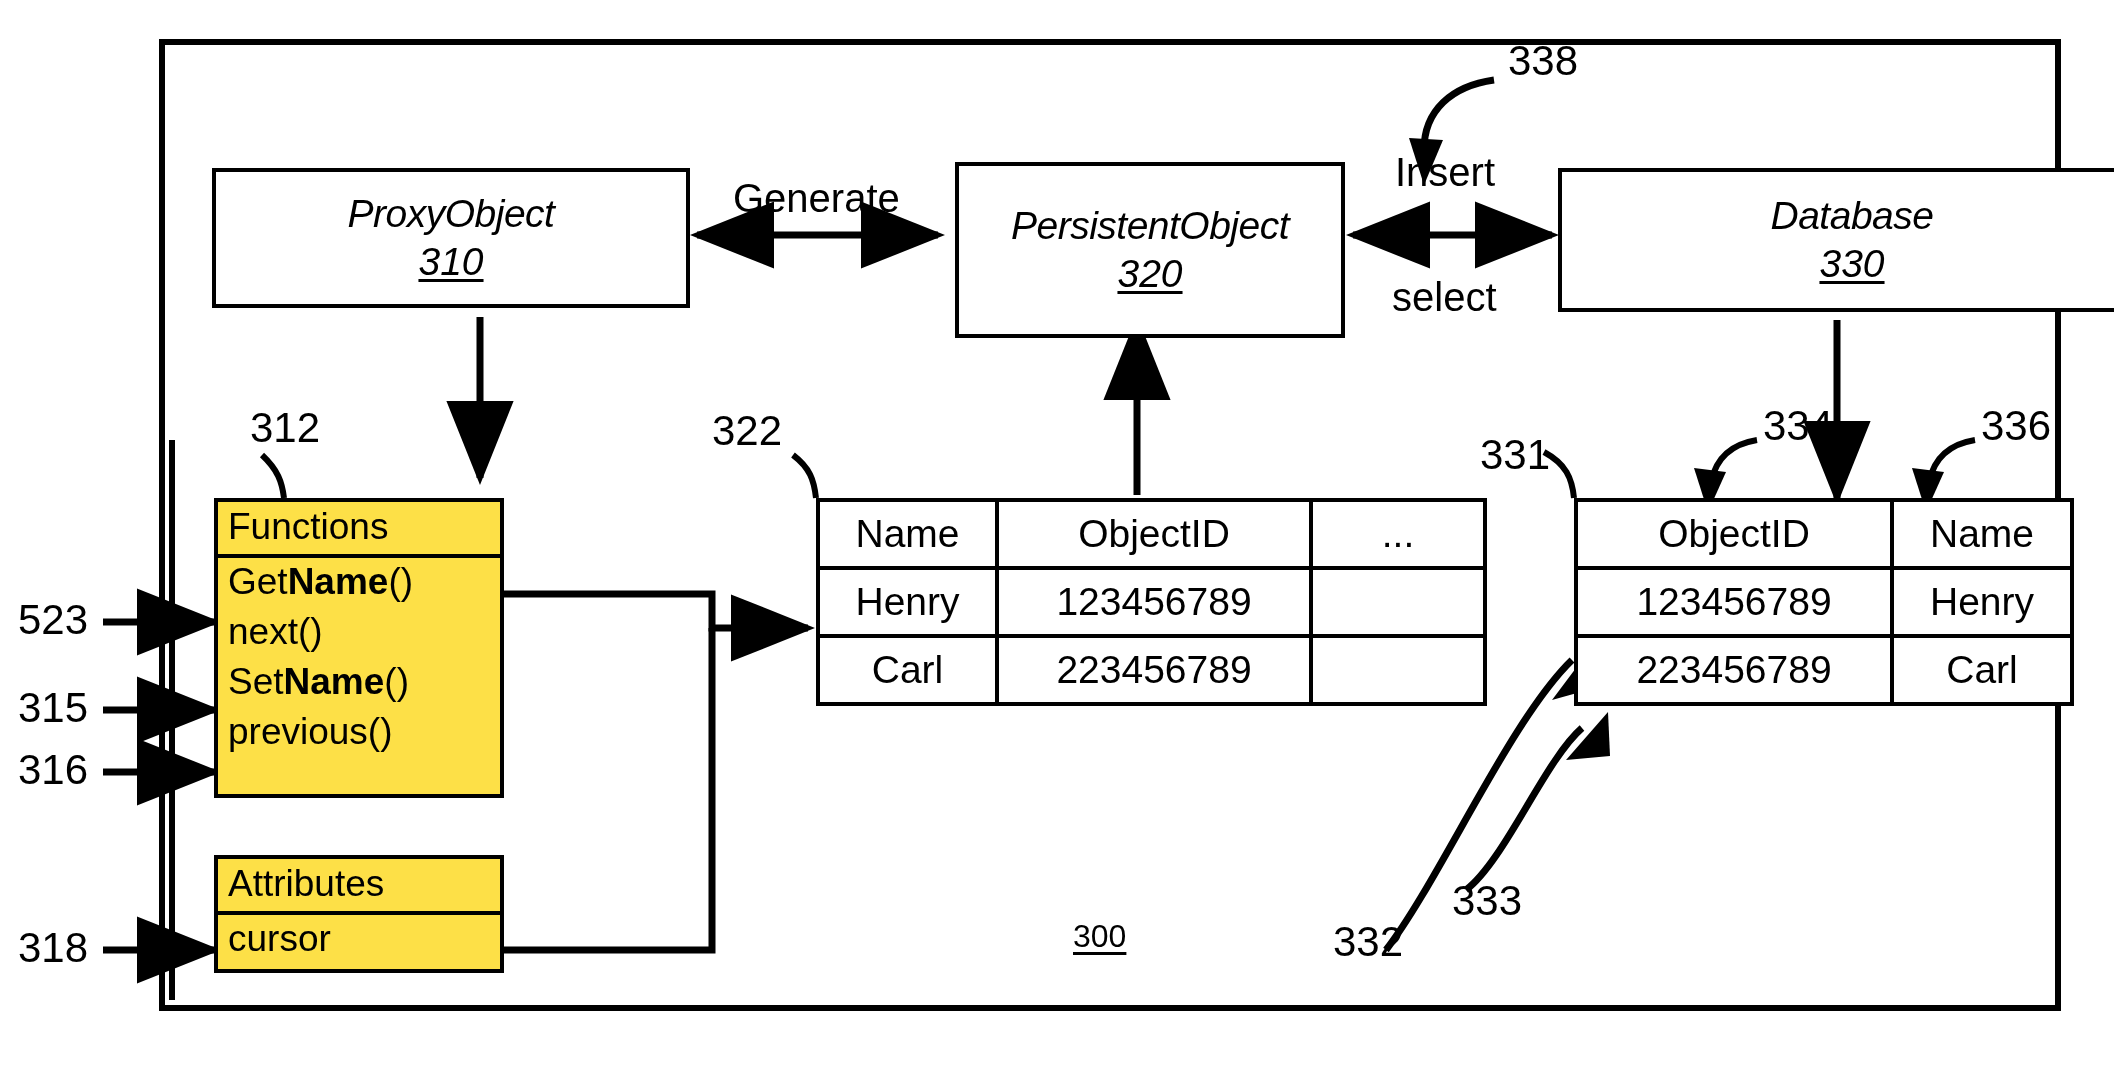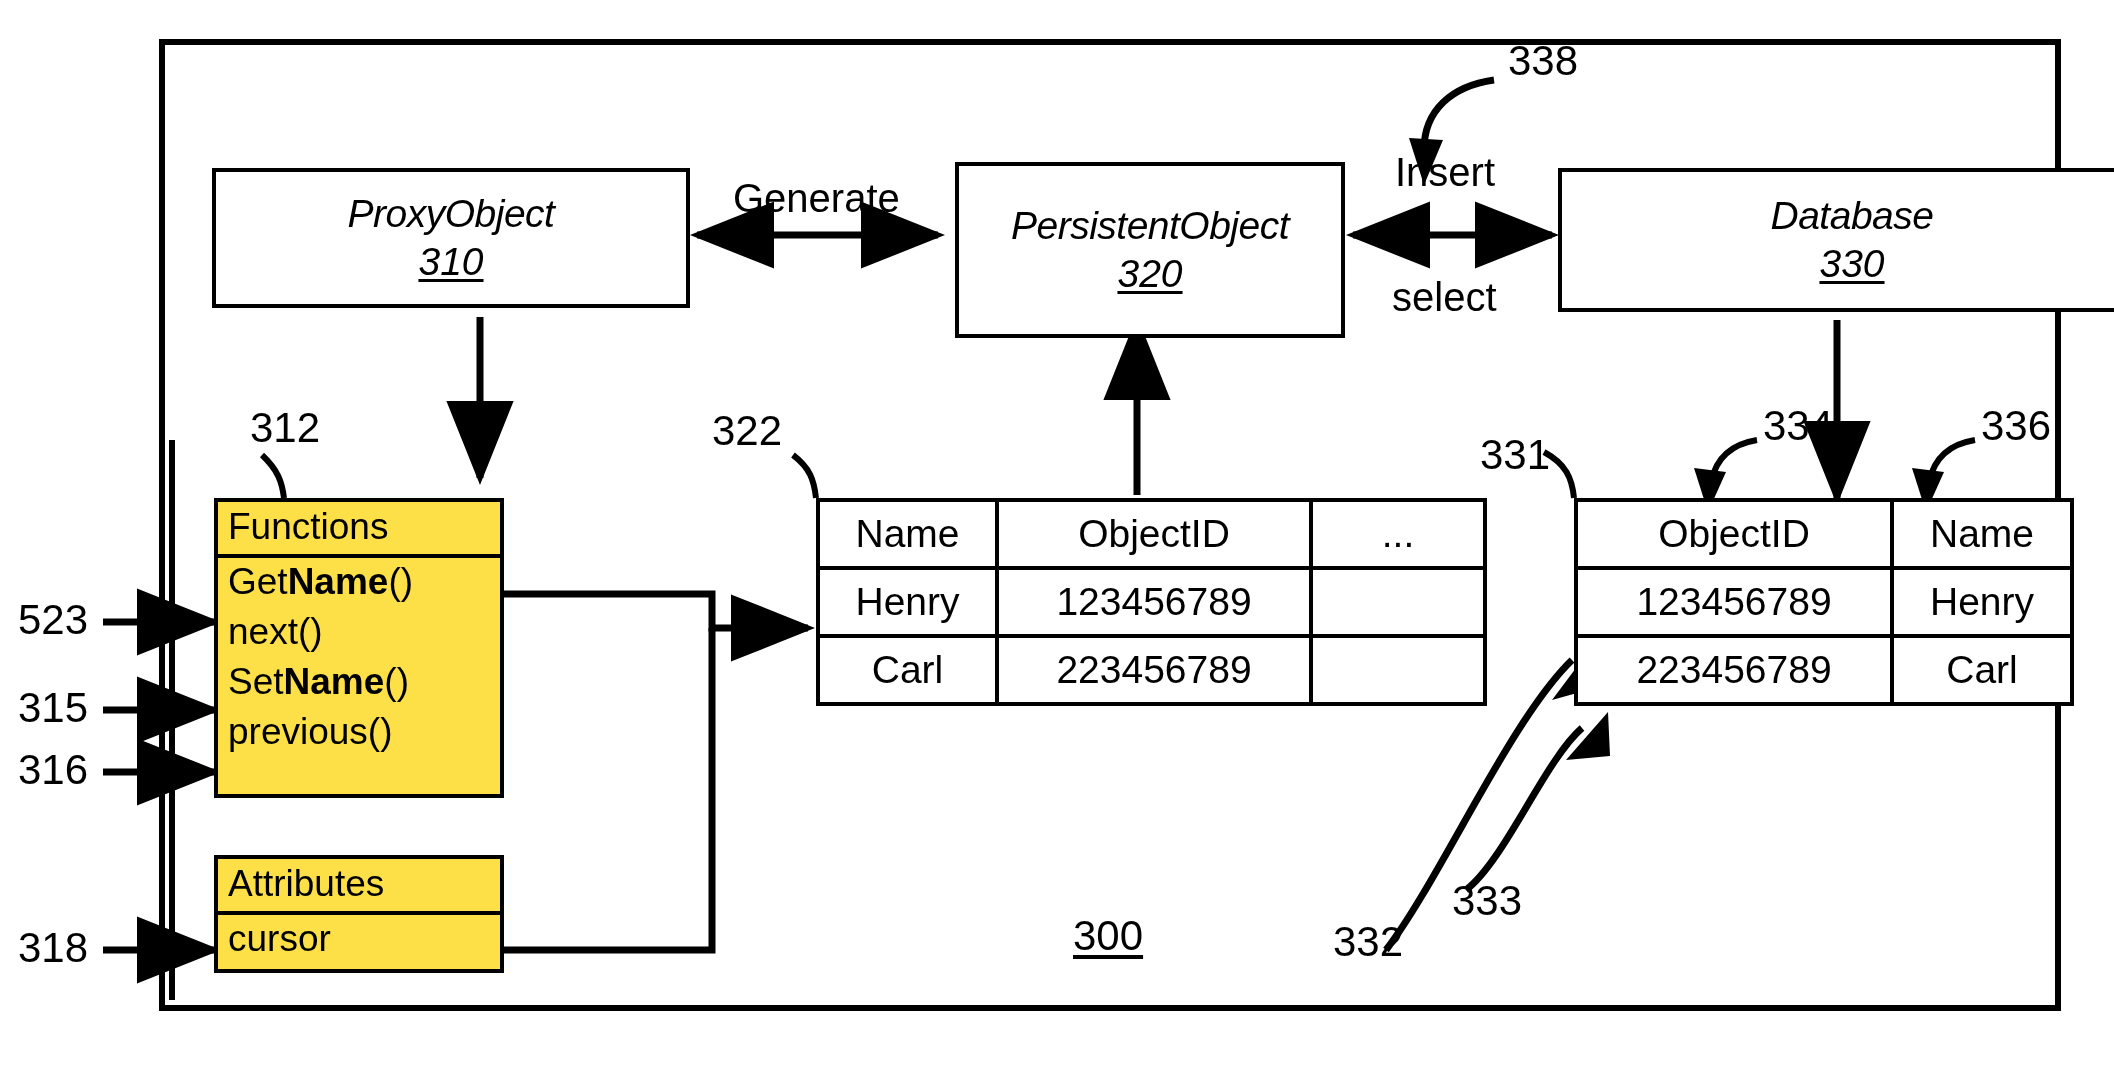--- a/index.html
+++ b/index.html
@@ -47,21 +47,21 @@
     margin-top: 2px;
   }
   .callout {
     position: absolute;
     font-size: 42px;
     line-height: 46px;
     white-space: nowrap;
   }
   .fignum {
     position: absolute;
-    font-size: 42px;
+    font-size: 32px;
     line-height: 46px;
     text-decoration: underline;
     text-underline-offset: 5px;
   }
   
   .compartment {
     position: absolute;
     border: 4px solid #000;
     background: #fde047;
     box-sizing: border-box;

